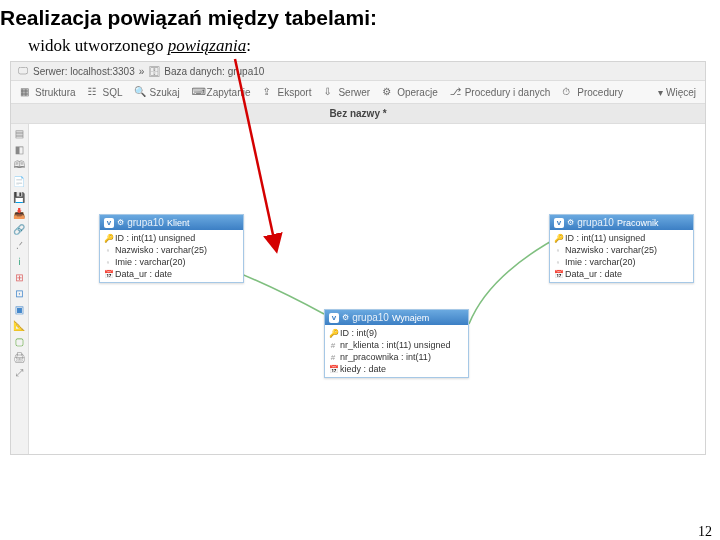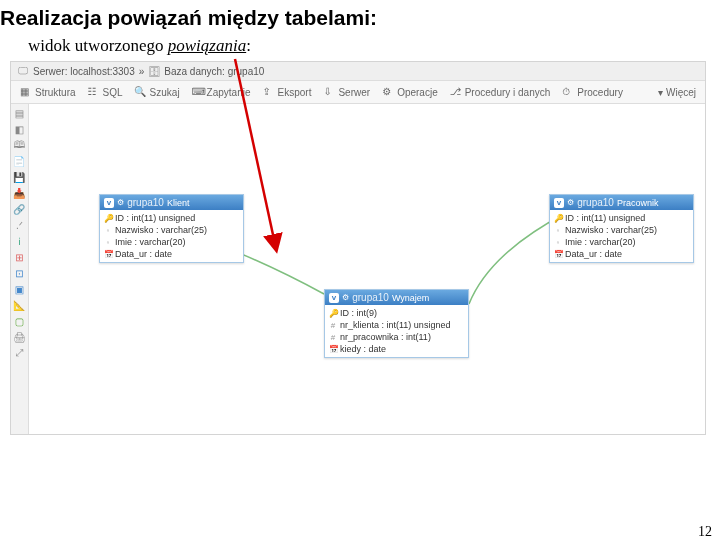--- a/index.html
+++ b/index.html
@@ -83,20 +83,21 @@
     <span class="tbtn">
         <span class="ic">⏱</span>
         <span>Procedury</span>
       </span>
     <span class="tbtn" style="margin-left:auto">
         <span>▾</span> 
         <span>Więcej</span>
       </span>
   </div>
 
+  <div class="titlebar">Bez nazwy *</div>
 
   <div class="workspace">
     <div class="palette">
       <span class="pal-i">▤</span>
       <span class="pal-i">◧</span>
       <span class="pal-i">🕮</span>
       <span class="pal-i">📄</span>
       <span class="pal-i" style="color:#2a6bb3">💾</span>
       <span class="pal-i">📥</span>
       <span class="pal-i">🔗</span>

